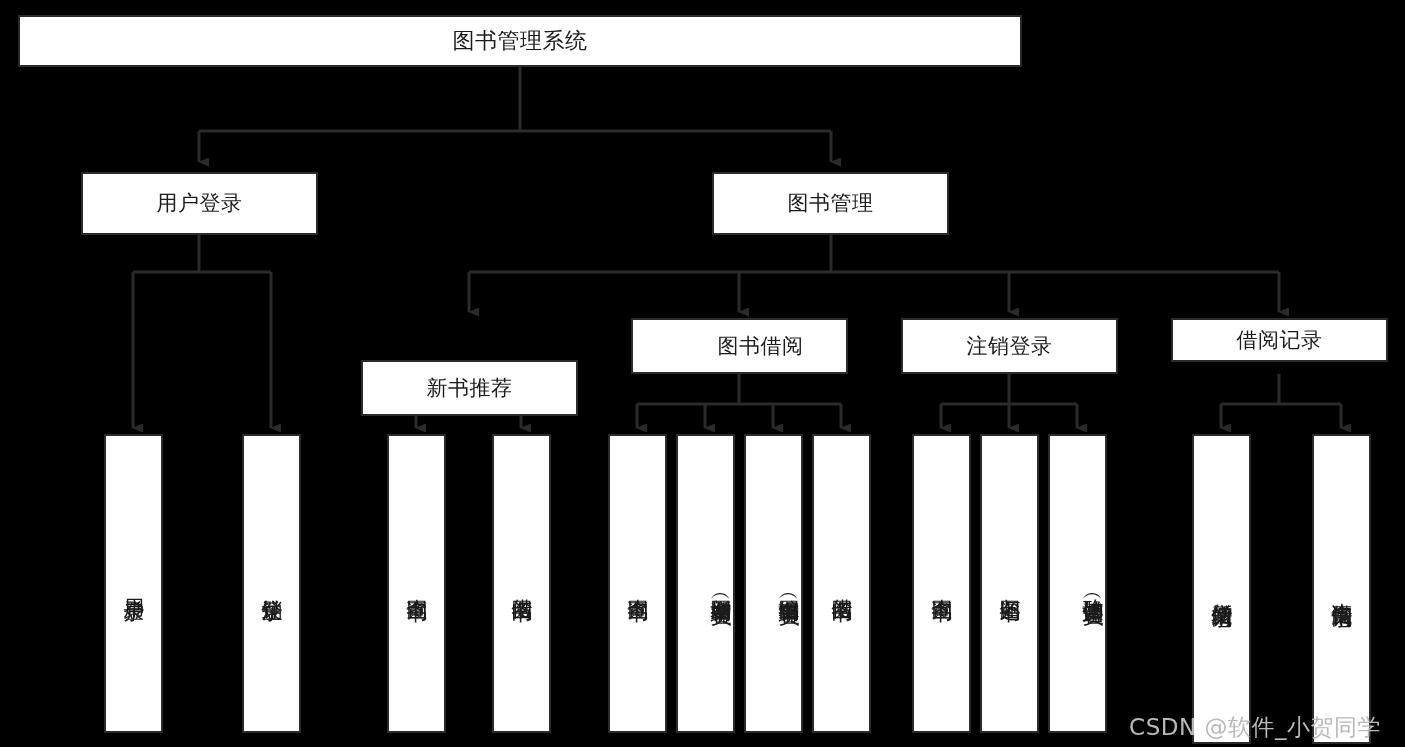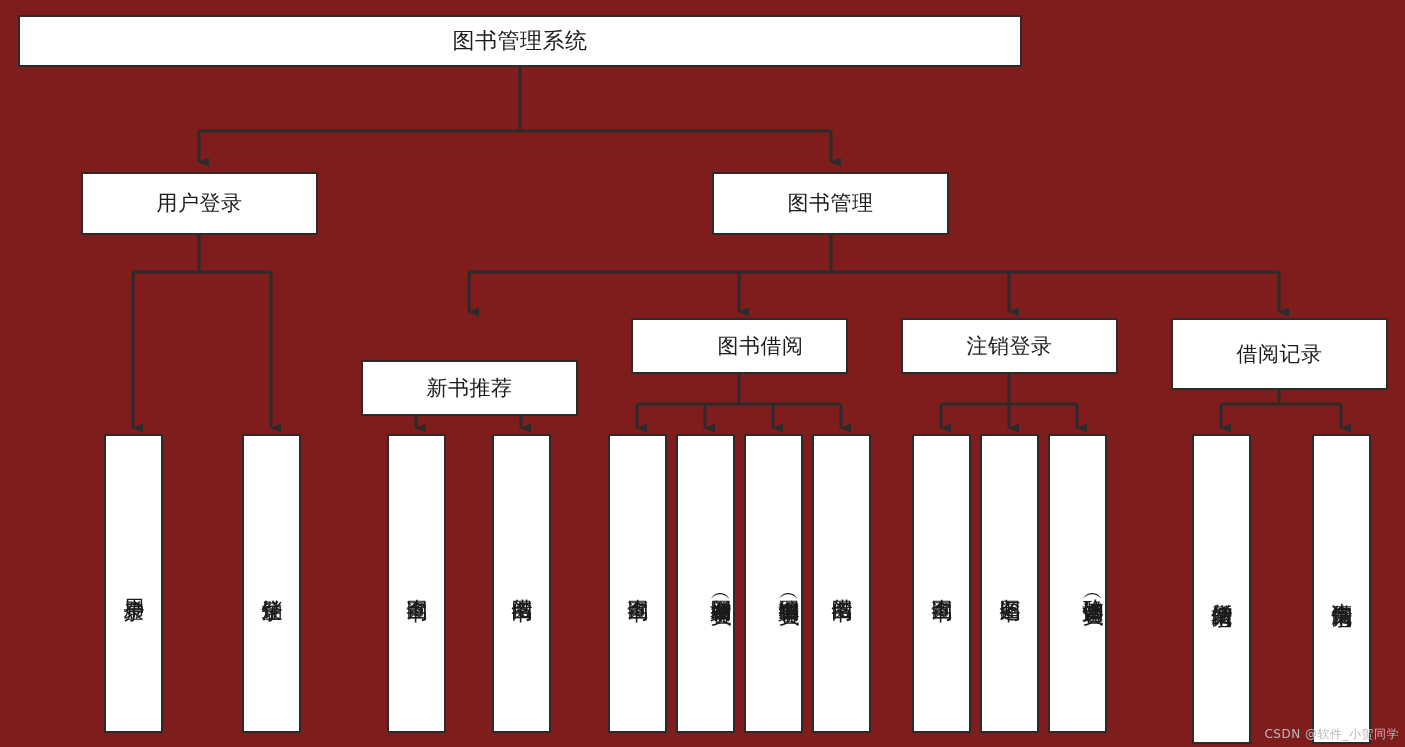--- a/index.html
+++ b/index.html
@@ -7,21 +7,21 @@
     padding: 0;
     background: #ffffff;
   }
   body {
     font-family: "DejaVu Sans", "Liberation Sans", sans-serif;
   }
   #canvas {
     position: relative;
     width: 1405px;
     height: 747px;
-    background: #7f1d1d;
+    background: #000000;
     overflow: hidden;
   }
   svg#wires {
     position: absolute;
     left: 0;
     top: 0;
     width: 1405px;
     height: 747px;
     pointer-events: none;
   }
@@ -50,23 +50,23 @@
   }
   .node.vert.midstart {
     align-items: center;
     padding-top: 0;
   }
   .node.root {
     font-size: 22px;
   }
   .watermark {
     position: absolute;
-    right: 6px;
+    right: 24px;
     bottom: 4px;
-    font-size: 12px;
+    font-size: 23px;
     color: #b9b9b9;
     white-space: nowrap;
     letter-spacing: 0.5px;
     margin-top: 42px;
   }
 </style>
 </head>
 <body>
 
 <div id="canvas">
@@ -122,21 +122,21 @@
   </svg>
 
   <div class="node horiz root" style="left:18px; top:15px; width:1004px; height:52px;">图书管理系统</div>
 
   <div class="node horiz" style="left:81px; top:172px; width:237px; height:63px;">用户登录</div>
   <div class="node horiz" style="left:712px; top:172px; width:237px; height:63px;text-align:center;">图书管理</div>
 
   <div class="node horiz" style="left:361px; top:318px; width:217px; height:56px;margin-top:42px;">新书推荐</div>
   <div class="node horiz" style="left:631px; top:318px; width:217px; height:56px;padding-left:42px;">图书借阅</div>
   <div class="node horiz" style="left:901px; top:318px; width:217px; height:56px;">注销登录</div>
-  <div class="node horiz" style="left:1171px; top:318px; width:217px; height:72px;">借阅记录</div>
+  <div class="node horiz" style="left:1171px; top:318px; width:217px; height:44px;">借阅记录</div>
 
   <div class="node vert midstart" style="left:104px; top:434px; width:59px; height:299px;">用户登录</div>
   <div class="node vert midstart" style="left:242px; top:434px; width:59px; height:299px;">注销登录</div>
 
   <div class="node vert midstart" style="left:387px; top:434px; width:59px; height:299px;">查询图书</div>
   <div class="node vert midstart" style="left:492px; top:434px; width:59px; height:299px;">借阅图书</div>
 
   <div class="node vert midstart" style="left:608px; top:434px; width:59px; height:299px;">查询图书</div>
   <div class="node vert" style="left:676px; top:434px; width:59px; height:299px;">新增图书（管理员）</div>
   <div class="node vert" style="left:744px; top:434px; width:59px; height:299px;">编辑图书（管理员）</div>

